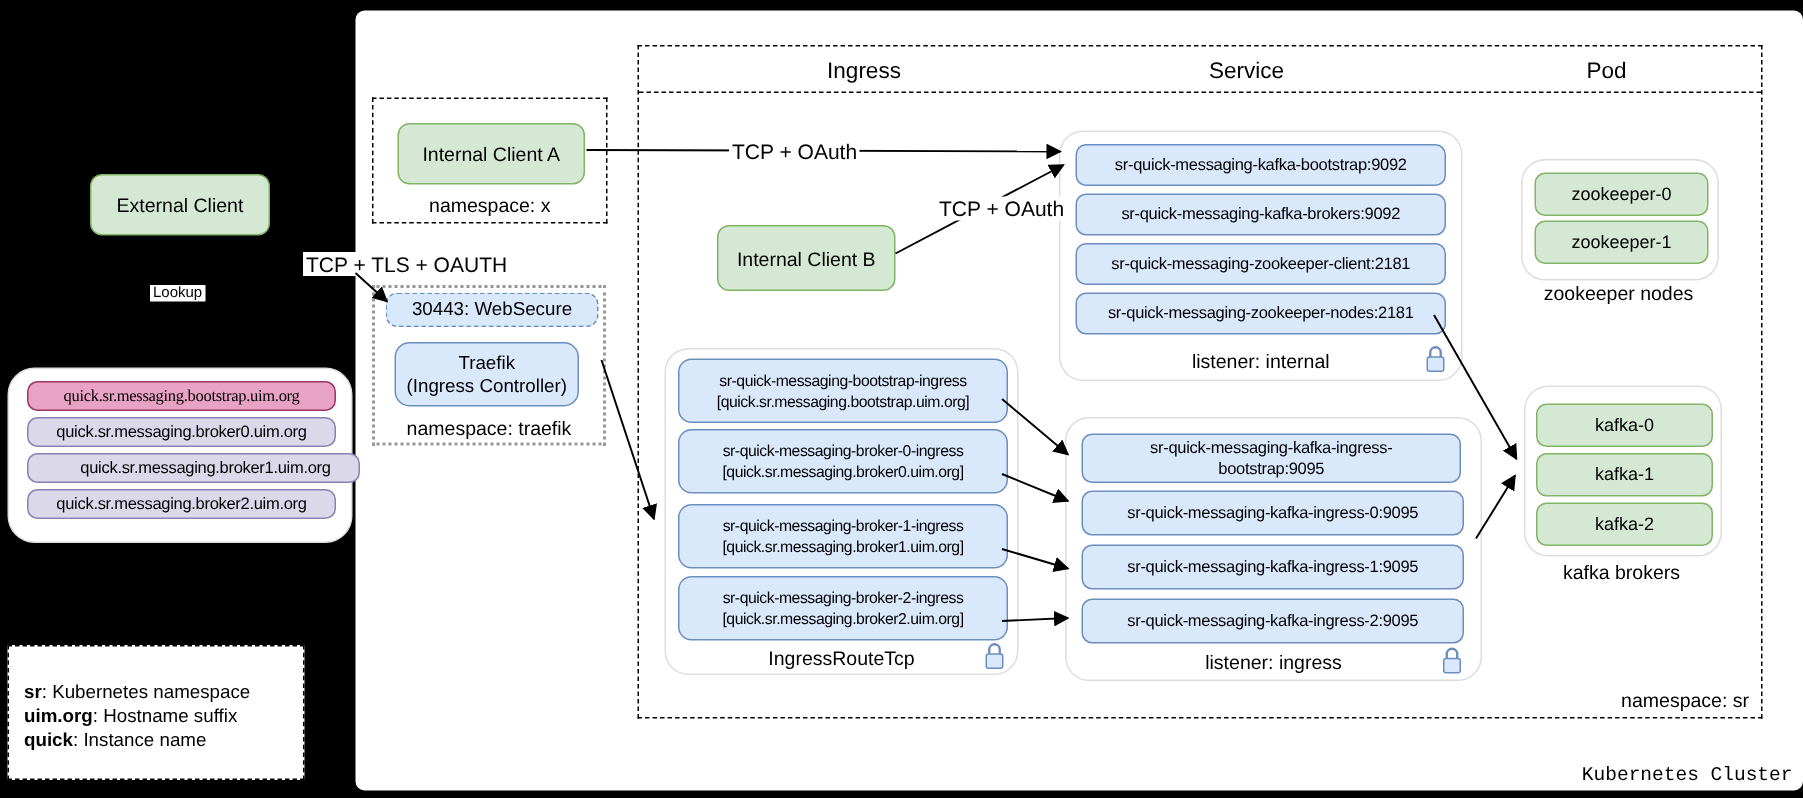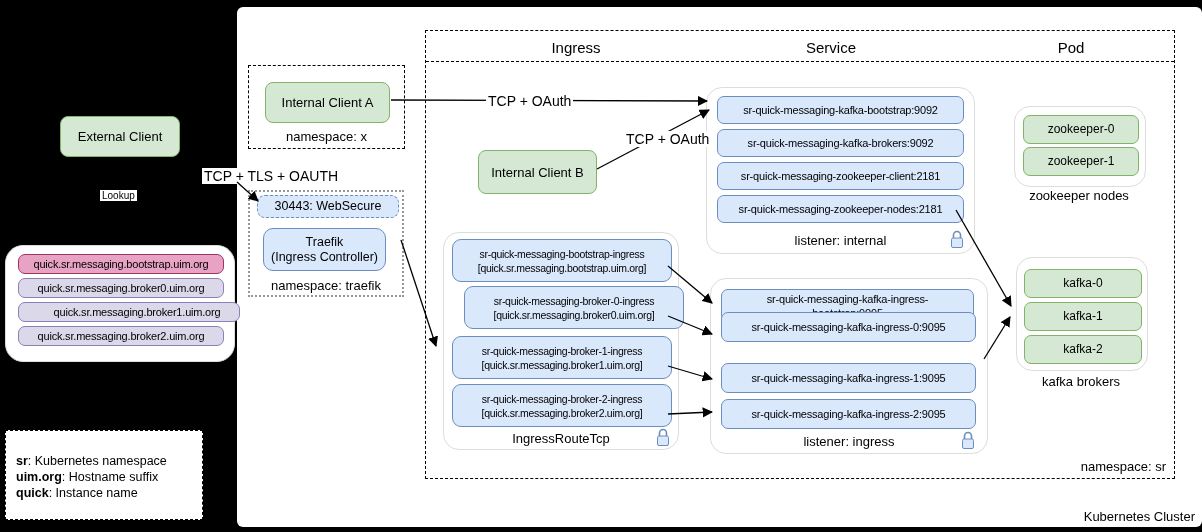--- a/index.html
+++ b/index.html
@@ -10,21 +10,21 @@
   }
   html,body{margin:0;padding:0;background:#000;}
   #stage{position:relative;width:1202px;height:532px;background:#000;
          font-family:"Liberation Sans",sans-serif;color:#000;overflow:hidden;}
   .abs{position:absolute;}
   .white-main{background:#fff;border-radius:6px;}
   .node{display:flex;align-items:center;justify-content:center;text-align:center;
         border-radius:8px;font-size:13px;line-height:15px;}
   .green{background:var(--green-fill);border:1px solid var(--green-border);}
   .blue{background:var(--blue-fill);border:1px solid var(--blue-border);}
-  .pink{background:var(--pink-fill);border:1px solid var(--pink-border);}
+  .pink{background:var(--pink-fill);border:1px solid var(--pink-border);font-family:Liberation Serif, serif;}
   .lavender{background:var(--lavender-fill);border:1px solid var(--lavender-border);}
   .group{background:#fff;border:1px solid #ddd;border-radius:16px;}
   .dashed{border:1px dashed #000;}
   .dotted{border:2px dotted #979797;}
   .caption{font-size:13px;text-align:center;white-space:nowrap;}
   .small-node{font-size:11px;letter-spacing:-0.2px;white-space:nowrap;border-radius:7px;}
   .two-line{font-size:10.5px;letter-spacing:-0.3px;line-height:14px;border-radius:9px;flex-direction:column;}
   .edge-label{position:absolute;background:#fff;font-size:14px;padding:0 2px;white-space:nowrap;}
   .hdr{position:absolute;top:8px;transform:translateX(-50%);font-size:15px;}
   .lock{position:absolute;}
@@ -109,42 +109,42 @@
       <path d="M3.5 8 V5 a3.5 3.5 0 0 1 7 0 V8" fill="none" stroke="#6c8ebf" stroke-width="1.6"></path>
       <rect x="1.5" y="8" width="11" height="9.5" rx="1.5" fill="#dae8fc" stroke="#6c8ebf"></rect>
     </svg>
   </div>
 
   <div class="abs group" style="left:443px;top:232px;width:234px;height:216px;">
     <div class="abs node blue two-line" style="left:8px;top:6px;width:218px;height:41px;">
       <span>sr-quick-messaging-bootstrap-ingress</span>
       <span>[quick.sr.messaging.bootstrap.uim.org]</span>
     </div>
-    <div class="abs node blue two-line" style="left:20px;top:53px;width:218px;height:41px;">
+    <div class="abs node blue two-line" style="left:8px;top:53px;width:218px;height:41px;">
       <span>sr-quick-messaging-broker-0-ingress</span>
       <span>[quick.sr.messaging.broker0.uim.org]</span>
     </div>
     <div class="abs node blue two-line" style="left:8px;top:103px;width:218px;height:41px;">
       <span>sr-quick-messaging-broker-1-ingress</span>
       <span>[quick.sr.messaging.broker1.uim.org]</span>
     </div>
     <div class="abs node blue two-line" style="left:8px;top:151px;width:218px;height:41px;">
       <span>sr-quick-messaging-broker-2-ingress</span>
       <span>[quick.sr.messaging.broker2.uim.org]</span>
     </div>
     <div class="abs caption" style="left:0;right:0;bottom:3px;">IngressRouteTcp</div>
     <svg class="lock" style="right:8px;bottom:2px;" width="14" height="19" viewBox="0 0 14 19">
       <path d="M3.5 8 V5 a3.5 3.5 0 0 1 7 0 V8" fill="none" stroke="#6c8ebf" stroke-width="1.6"></path>
       <rect x="1.5" y="8" width="11" height="9.5" rx="1.5" fill="#dae8fc" stroke="#6c8ebf"></rect>
     </svg>
   </div>
 
   <div class="abs group" style="left:710px;top:278px;width:276px;height:174px;">
     <div class="abs node blue small-node" style="left:10px;top:10px;width:253px;height:33px;white-space:normal;line-height:14px;padding:0 14px;box-sizing:border-box;">sr-quick-messaging-kafka-ingress-bootstrap:9095</div>
-    <div class="abs node blue small-node" style="left:10px;top:33px;width:253px;height:28px;">sr-quick-messaging-kafka-ingress-0:9095</div>
+    <div class="abs node blue small-node" style="left:10px;top:48px;width:253px;height:28px;">sr-quick-messaging-kafka-ingress-0:9095</div>
     <div class="abs node blue small-node" style="left:10px;top:84px;width:253px;height:28px;">sr-quick-messaging-kafka-ingress-1:9095</div>
     <div class="abs node blue small-node" style="left:10px;top:120px;width:253px;height:28px;">sr-quick-messaging-kafka-ingress-2:9095</div>
     <div class="abs caption" style="left:0;right:0;bottom:4px;">listener: ingress</div>
     <svg class="lock" style="right:12px;bottom:3px;" width="14" height="19" viewBox="0 0 14 19">
       <path d="M3.5 8 V5 a3.5 3.5 0 0 1 7 0 V8" fill="none" stroke="#6c8ebf" stroke-width="1.6"></path>
       <rect x="1.5" y="8" width="11" height="9.5" rx="1.5" fill="#dae8fc" stroke="#6c8ebf"></rect>
     </svg>
   </div>
 
   <div class="abs group" style="left:1014px;top:106px;width:130px;height:79px;">
@@ -153,21 +153,21 @@
   </div>
   <div class="abs caption" style="left:1014px;top:188px;width:130px;">zookeeper nodes</div>
 
   <div class="abs group" style="left:1016px;top:257px;width:130px;height:112px;">
     <div class="abs node green" style="left:7px;top:11px;width:116px;height:27px;font-size:12px;border-radius:7px;">kafka-0</div>
     <div class="abs node green" style="left:7px;top:44px;width:116px;height:27px;font-size:12px;border-radius:7px;">kafka-1</div>
     <div class="abs node green" style="left:7px;top:77px;width:116px;height:27px;font-size:12px;border-radius:7px;">kafka-2</div>
   </div>
   <div class="abs caption" style="left:1016px;top:374px;width:130px;">kafka brokers</div>
 
-  <div class="abs caption" style="left:1050px;top:509px;width:145px;text-align:right;">Kubernetes Cluster</div>
+  <div class="abs caption" style="left:1050px;top:509px;width:145px;text-align:right;font-family:Liberation Mono, monospace;">Kubernetes Cluster</div>
 
   <svg class="overlay" width="1202" height="532">
     <defs>
       <marker id="ah" viewBox="0 0 10 10" refX="9" refY="5" markerWidth="8" markerHeight="8" orient="auto-start-reverse">
         <path d="M0,0 L10,5 L0,10 z" fill="#000"></path>
       </marker>
     </defs>
     <line x1="391" y1="100" x2="707" y2="101" stroke="#000" stroke-width="1.3" marker-end="url(#ah)"></line>
     <line x1="597" y1="169" x2="709" y2="110" stroke="#000" stroke-width="1.3" marker-end="url(#ah)"></line>
     <line x1="237" y1="182" x2="258" y2="201" stroke="#000" stroke-width="1.3" marker-end="url(#ah)"></line>

